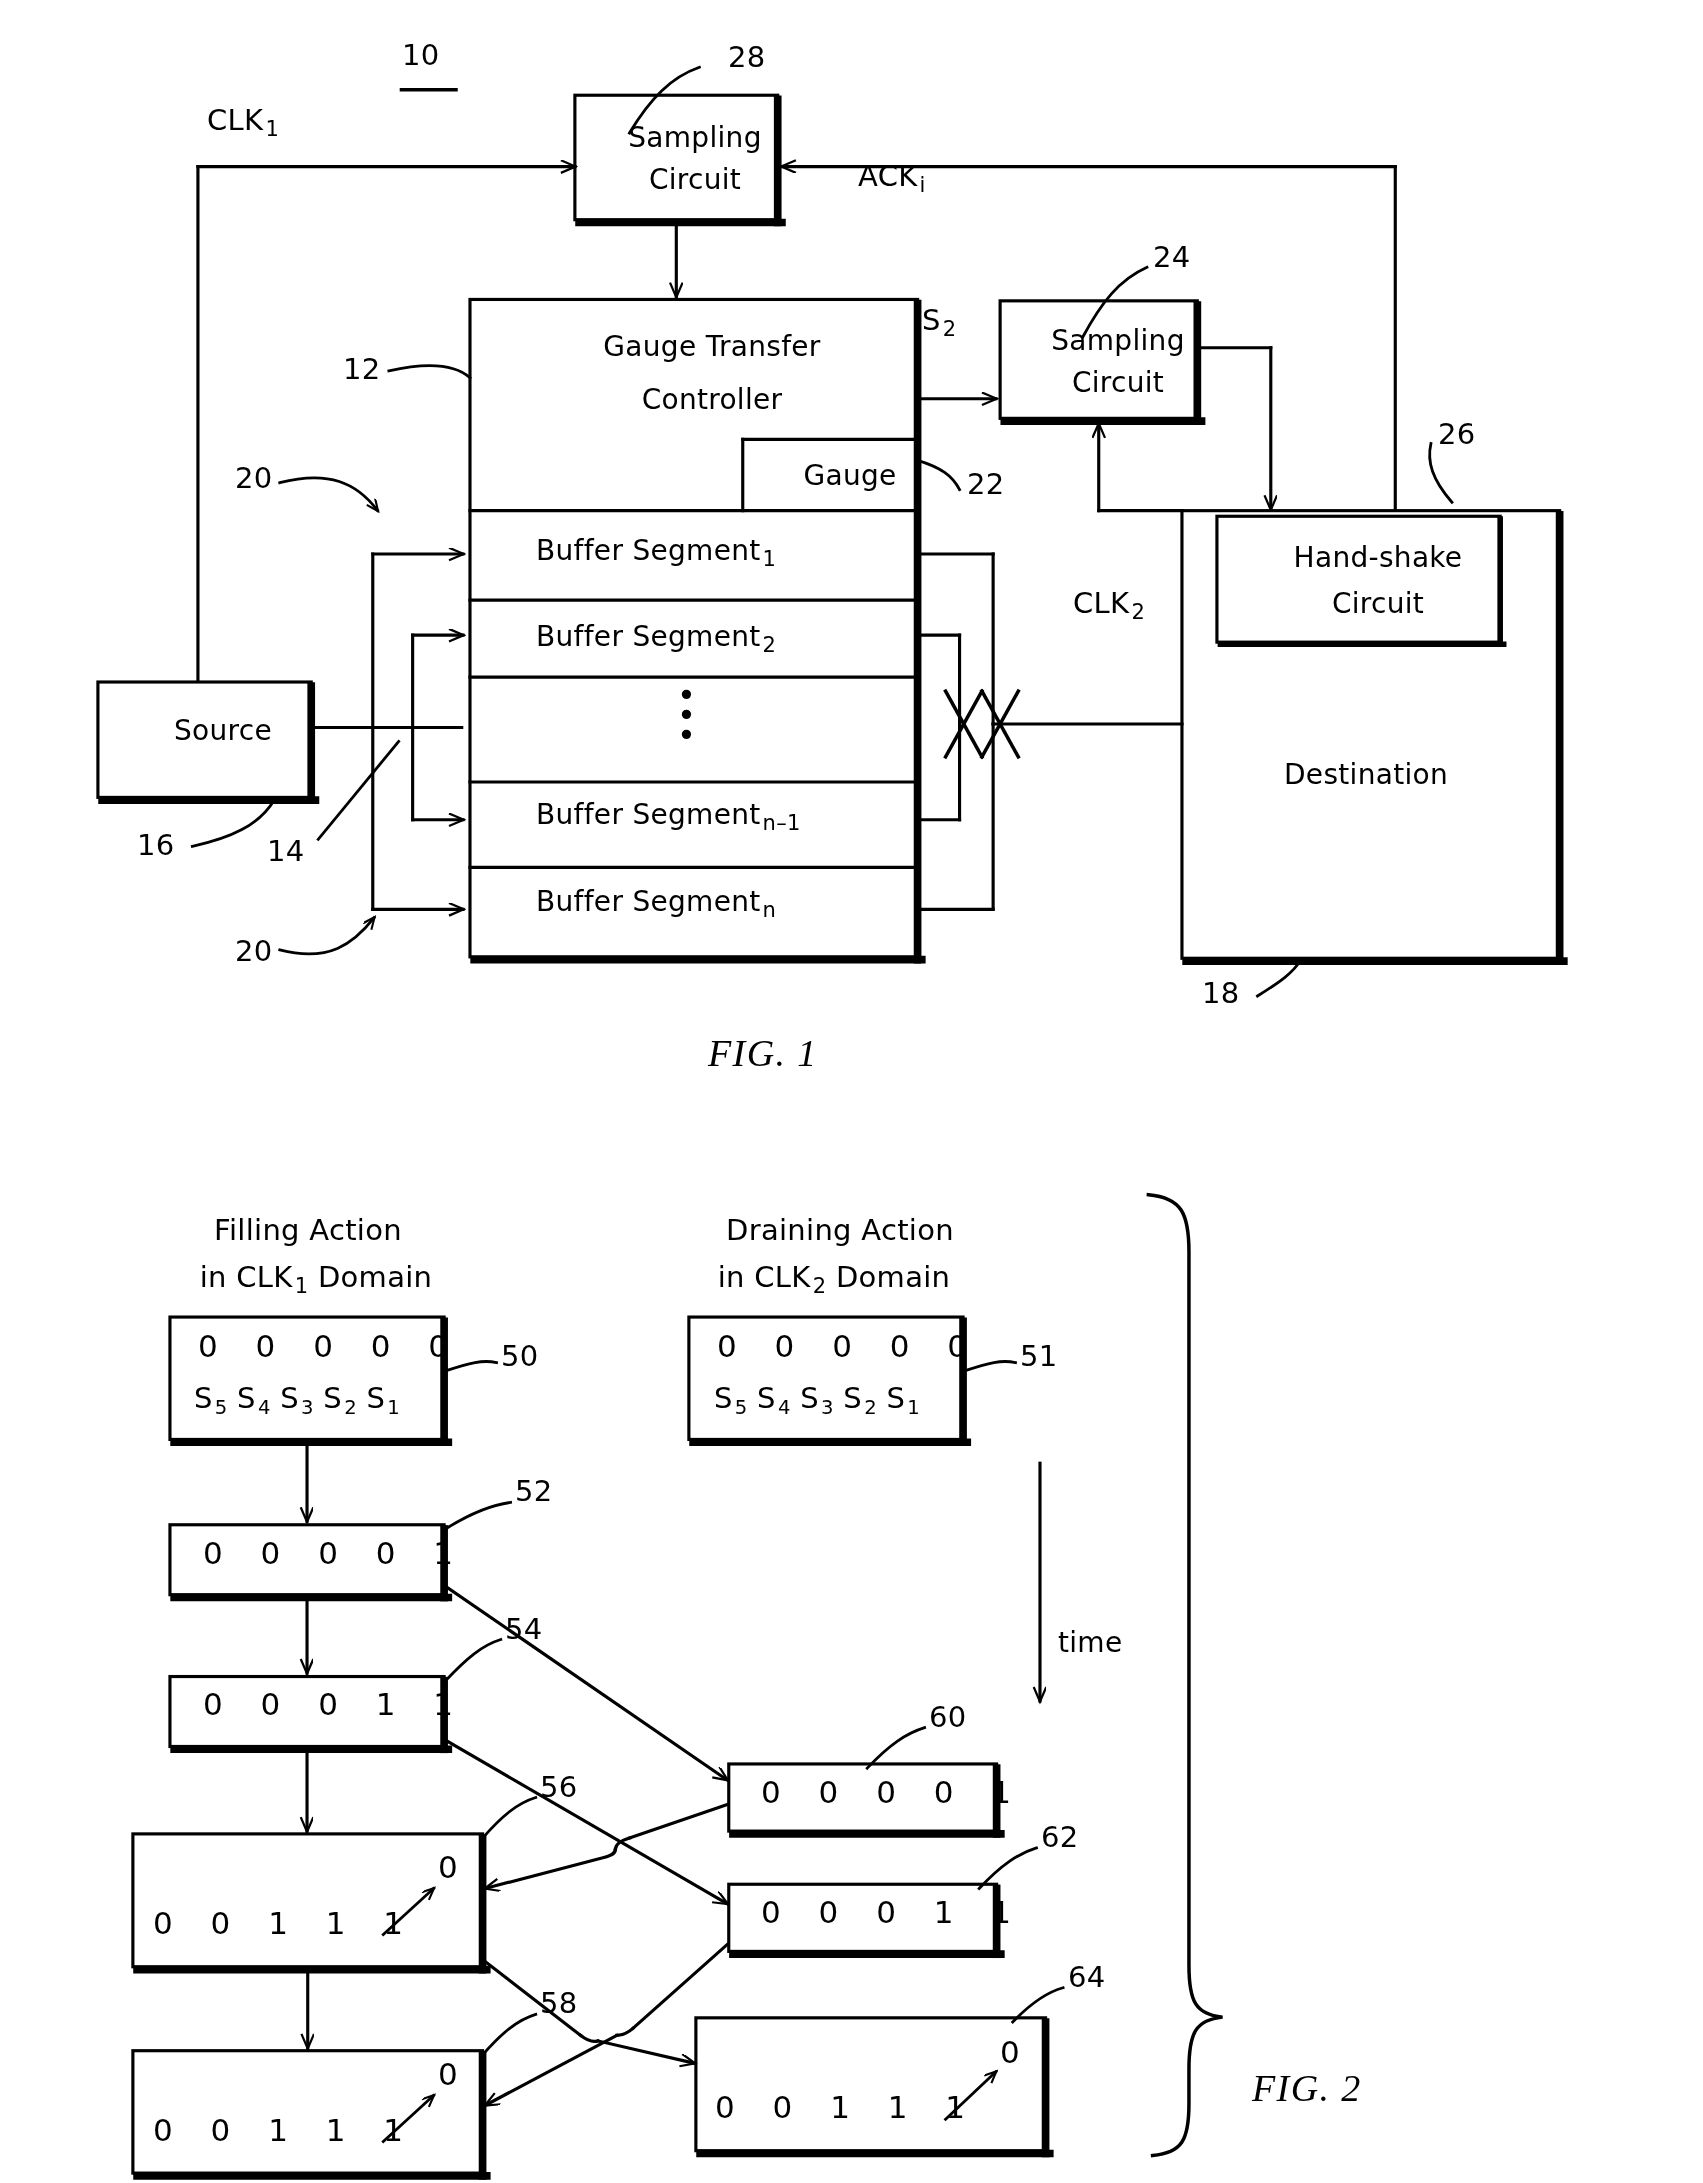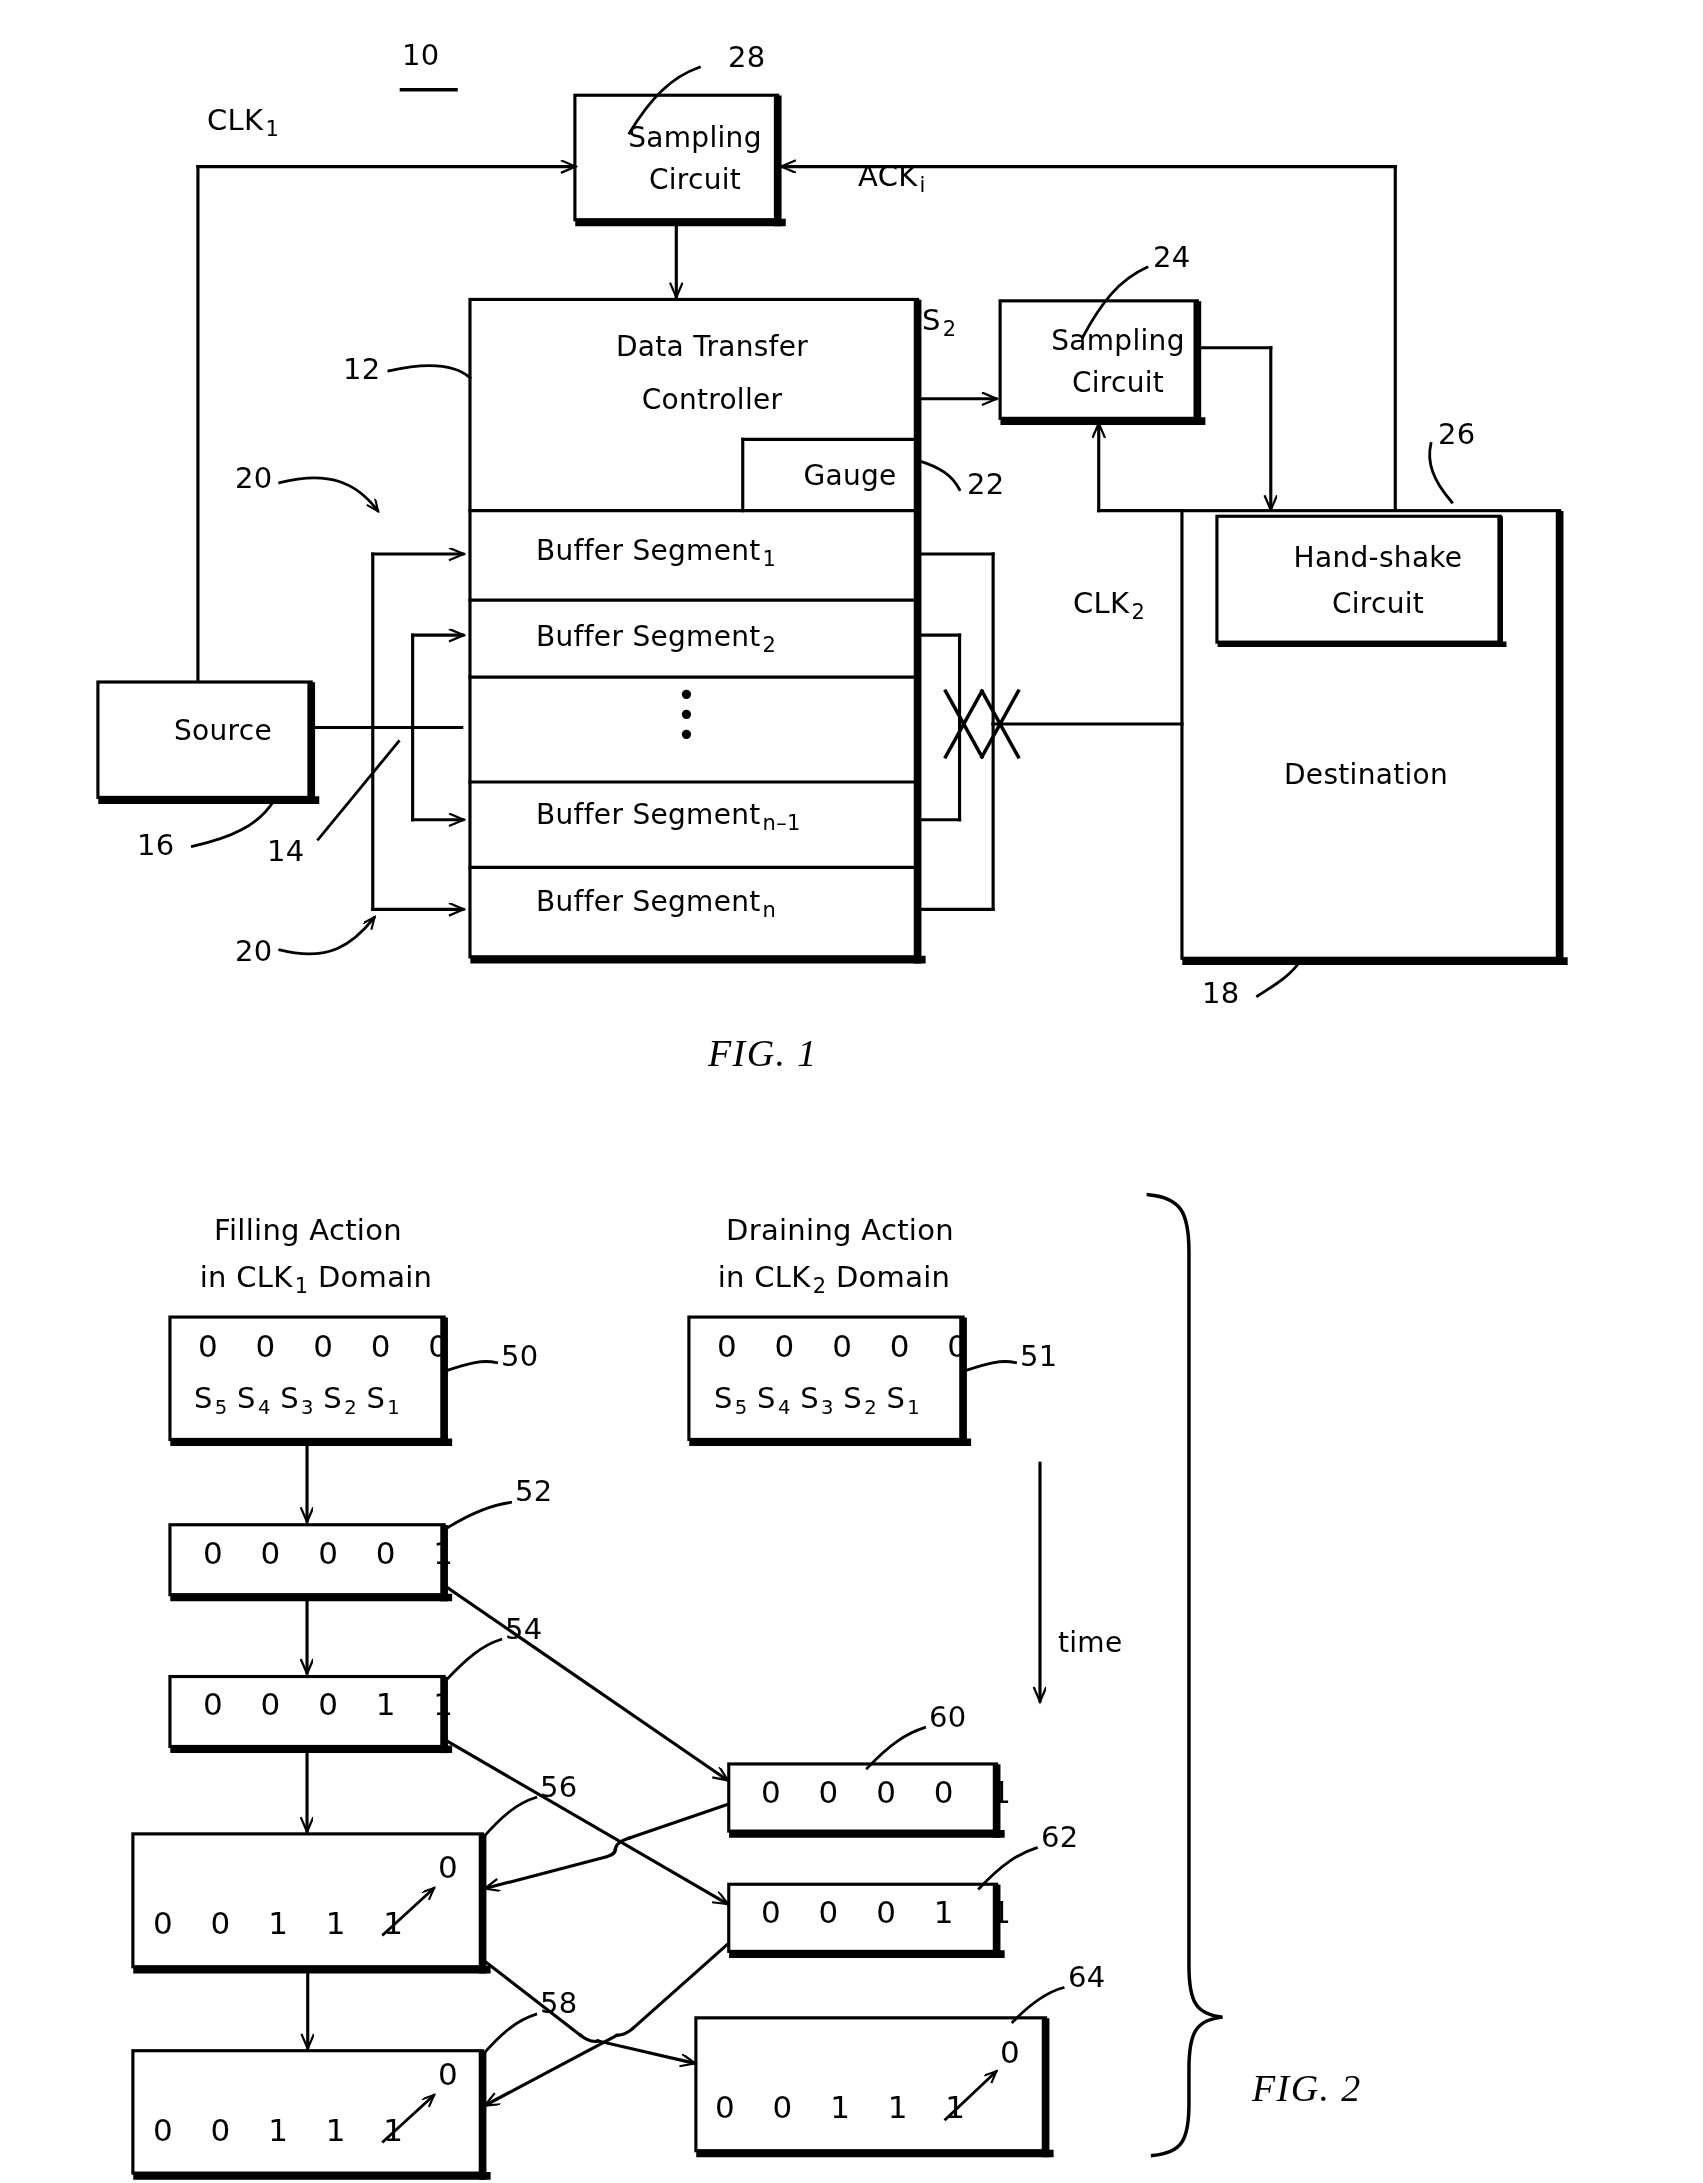--- a/index.html
+++ b/index.html
@@ -278,21 +278,21 @@
 
   <div class="tx sig" style="left:858px; top:114px;margin-top:48px;"><span>ACK</span><span class="sub">i</span></div>
 
   <div class="tx refnum" style="left:728px; top:43px;">28</div>
 
   <div class="tx box-label ctr" style="left:676px; top:138px; width:196px;">Sampling</div>
   <div class="tx box-label ctr" style="left:676px; top:180px; width:196px;">Circuit</div>
 
   <div class="tx refnum" style="left:343px; top:355px;">12</div>
 
-  <div class="tx box-label ctr" style="left:693px; top:347px; width:420px;">Data  Transfer</div>
+  <div class="tx box-label ctr" style="left:693px; top:347px; width:420px;">Gauge  Transfer</div>
   <div class="tx box-label ctr" style="left:693px; top:400px; width:420px;">Controller</div>
 
   <div class="tx box-label ctr" style="left:831px; top:476px; width:168px;">Gauge</div>
   <div class="tx refnum" style="left:967px; top:470px;">22</div>
 
   <div class="tx sig" style="left:922px; top:306px;"><span>S</span><span class="sub">2</span></div>
 
   <div class="tx refnum" style="left:1153px; top:243px;">24</div>
   <div class="tx box-label ctr" style="left:1099px; top:341px; width:196px;">Sampling</div>
   <div class="tx box-label ctr" style="left:1099px; top:383px; width:196px;">Circuit</div>

